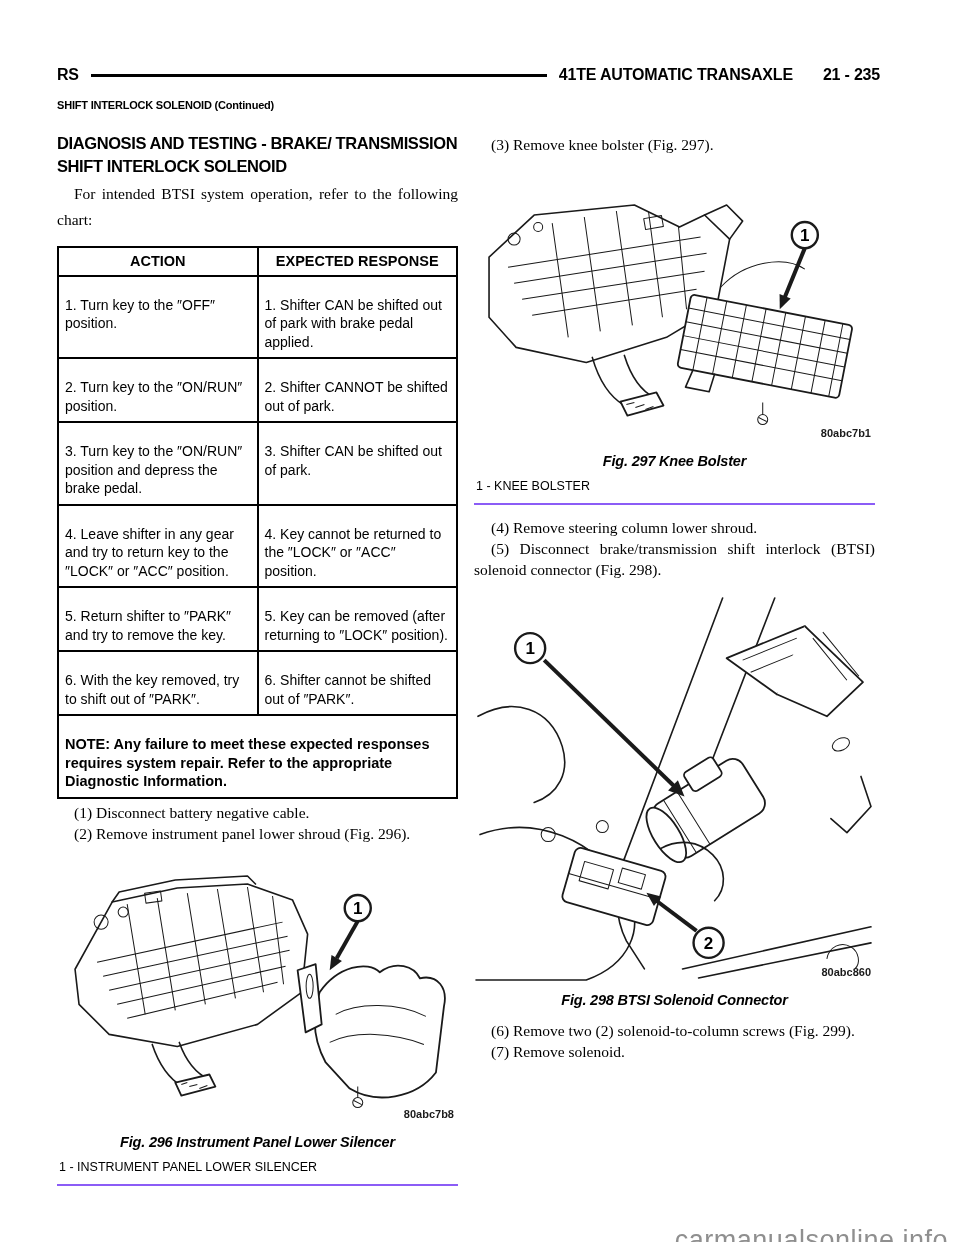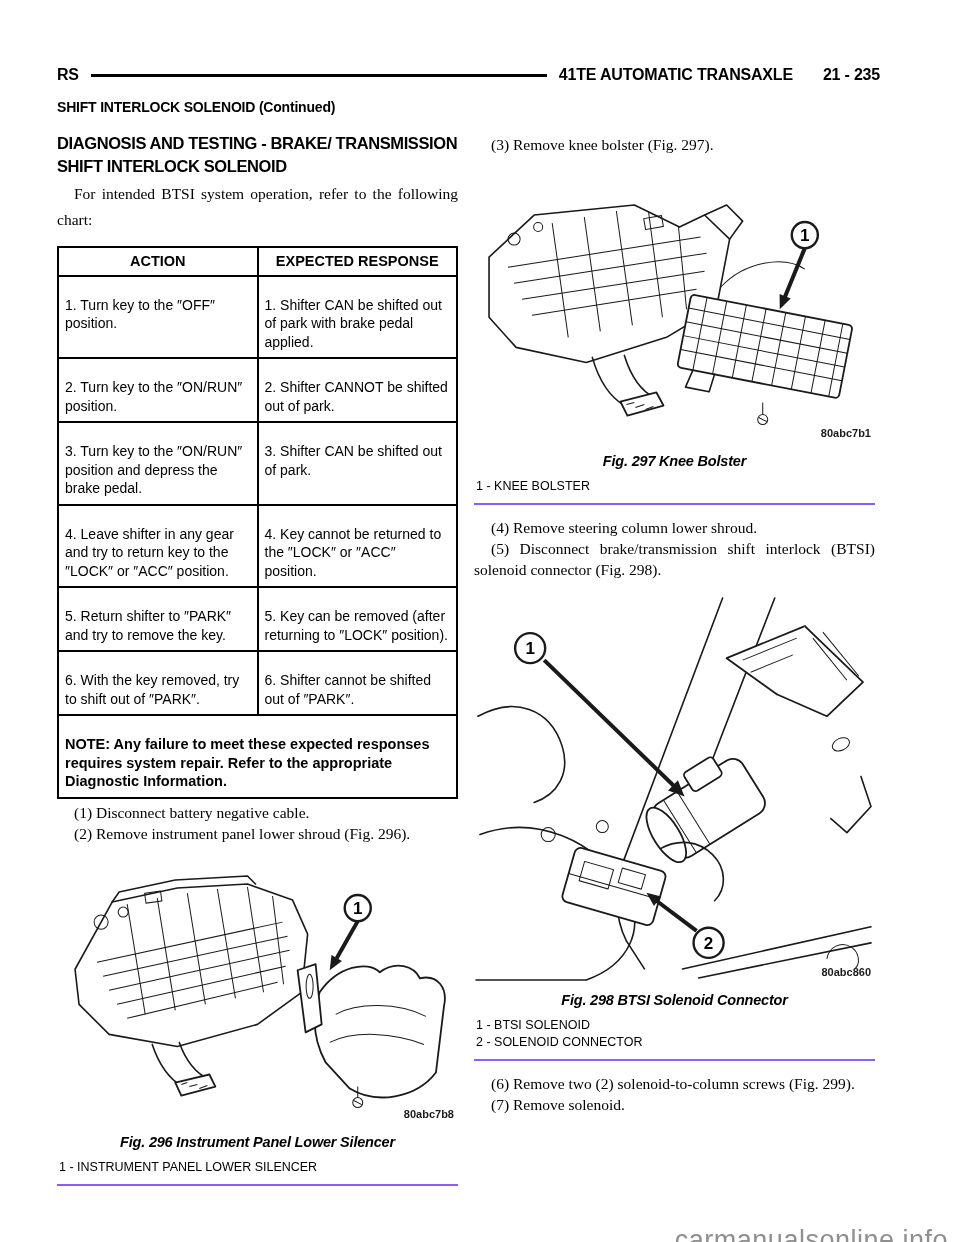--- a/index.html
+++ b/index.html
@@ -12,21 +12,21 @@
   .running-head {
     position:absolute; top:46px; left:57px; width:823px;
     display:flex; align-items:center;
     font-family:"Liberation Sans", sans-serif; font-weight:bold; font-size:16px;
     letter-spacing:-0.2px; white-space:nowrap;
   }
   .head-rule { flex:1; height:3px; background:#000; margin:0 12px; }
   .head-page { margin-left:30px; }
   .continued {
     position:absolute; top:79px; left:57px;
-    font-family:"Liberation Sans", sans-serif; font-weight:bold; font-size:14px;
+    font-family:"Liberation Sans", sans-serif; font-weight:bold; font-size:11px;
     letter-spacing:-0.2px;
     text-align:center;
   }
   
   .columns { position:absolute; top:112px; left:57px; width:823px; display:flex; gap:16px; }
   .col { width:401px; }
 
   .sec-title {
     font-family:"Liberation Sans", sans-serif; font-weight:bold; font-size:16.5px;
     line-height:23px; letter-spacing:-0.4px;
@@ -262,24 +262,20 @@
           <text class="callout-num" x="56" y="58" text-anchor="middle">1</text>
 
           <line class="arrow-line" x1="222" y1="334" x2="182" y2="304"></line>
           <polygon class="arrow-head" points="172,296 186.8,299.7 179.5,309.2"></polygon>
           <circle class="callout-circle" cx="234" cy="346" r="15"></circle>
           <text class="callout-num" x="234" y="352" text-anchor="middle">2</text>
         </svg>
         <div class="fig-code">80abc860</div>
       </div>
       <div class="caption">Fig. 298 BTSI Solenoid Connector</div>
-      <div class="legend">
-        <div>1 - BTSI SOLENOID</div>
-        <div>2 - SOLENOID CONNECTOR</div>
-      </div>
 
       <div class="steps-block" style="margin-top:12px">
         <p class="step">(6) Remove two (2) solenoid-to-column screws (Fig. 299).</p>
         <p class="step">(7) Remove solenoid.</p>
       </div>
     </div>
   </div>
 
   <div class="watermark">carmanualsonline.info</div>
 </div>

